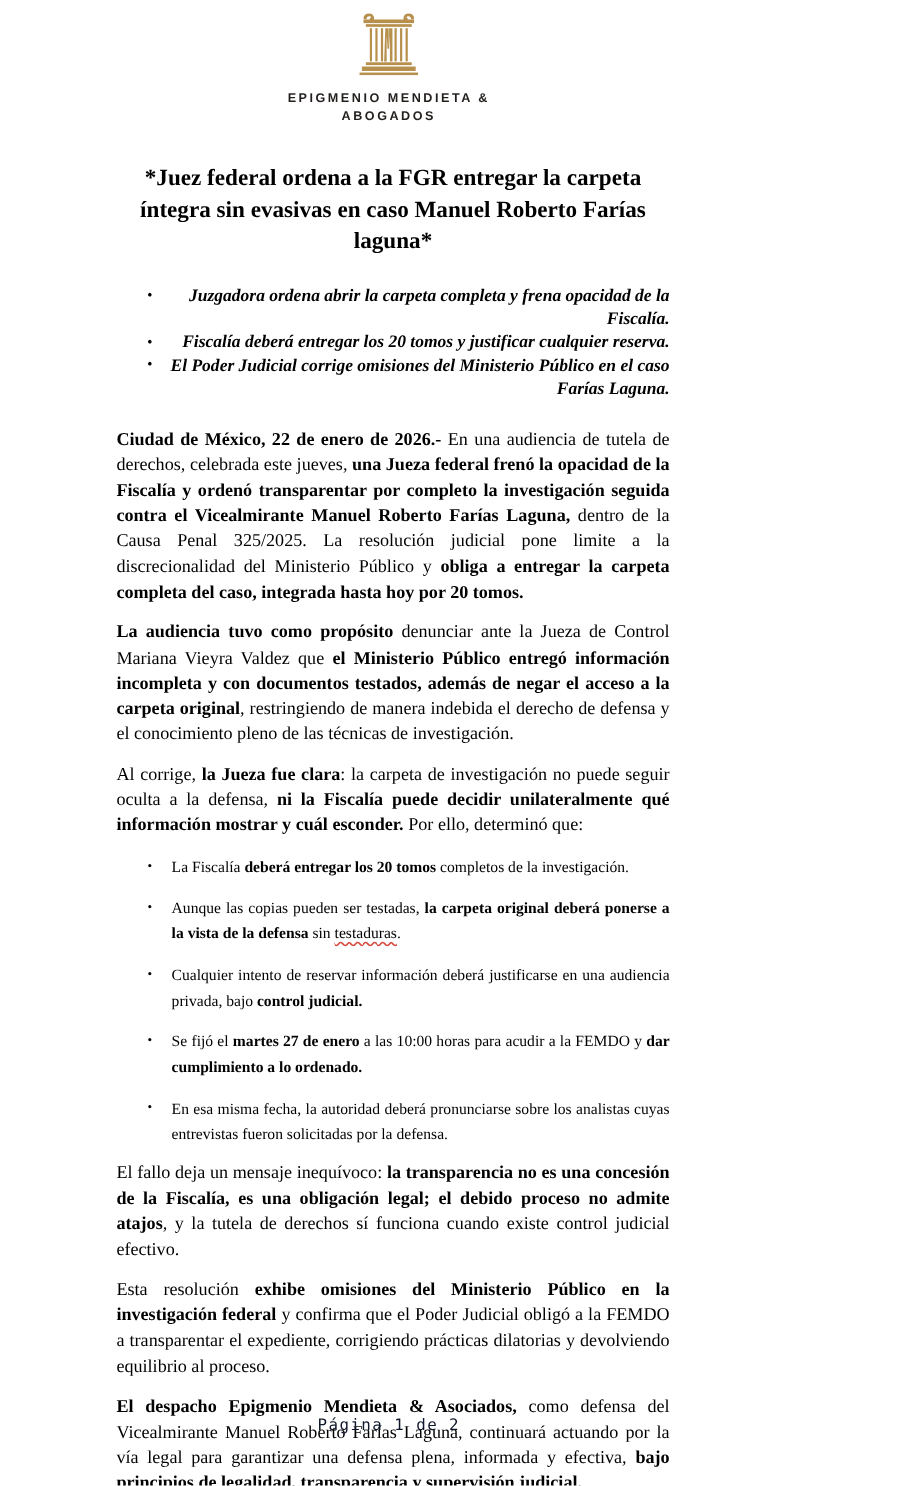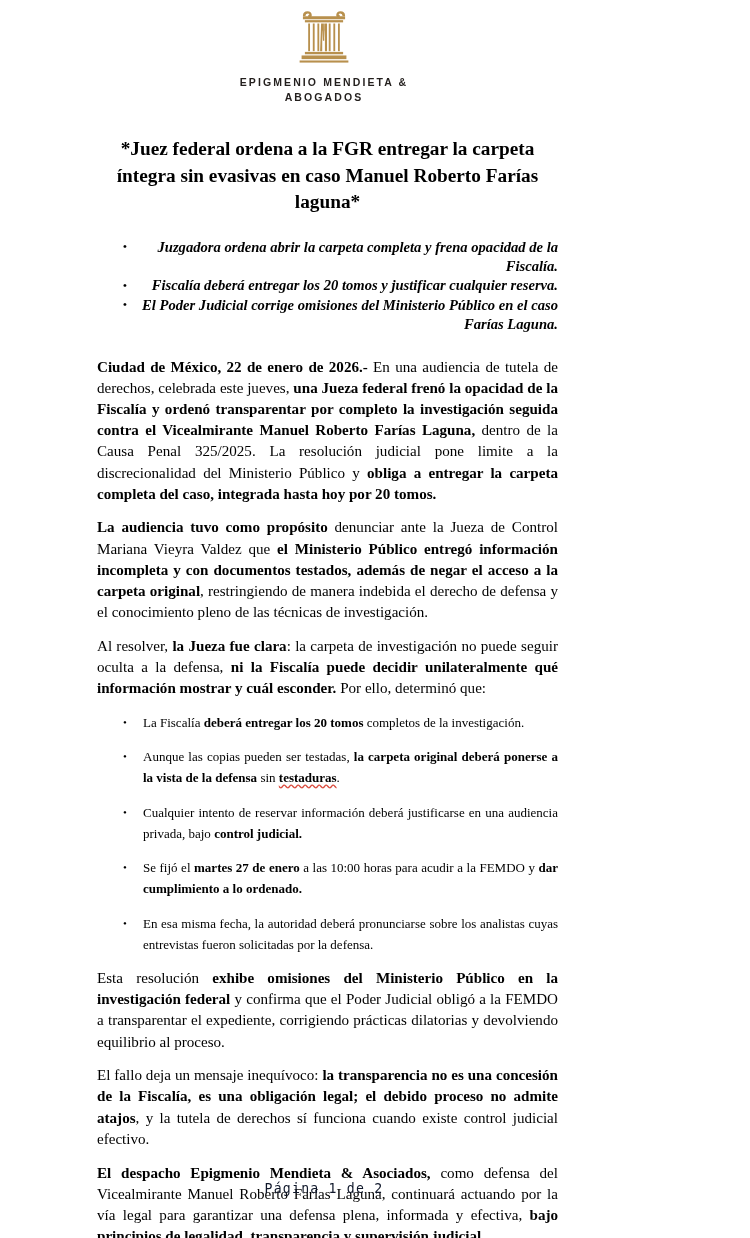--- a/index.html
+++ b/index.html
@@ -130,21 +130,20 @@
     left: 26px;
     top: 0;
     font-size: 11px;
   }
 
   
   .sp {
     text-decoration: underline wavy #d94a3d;
     text-decoration-skip-ink: none;
     text-underline-offset: 1px;
-    font-weight: bold;
   }
 
   
   .divider {
     margin-top: 22px;
     text-align: center;
     font-size: 17px;
     letter-spacing: 0.2px;
   }
   .contact {
@@ -207,37 +206,37 @@
     <ul class="lead-list">
       <li>Juzgadora ordena abrir la carpeta completa y frena opacidad de la Fiscalía.</li>
       <li>Fiscalía deberá entregar los 20 tomos y justificar cualquier reserva.</li>
       <li>El Poder Judicial corrige omisiones del Ministerio Público en el caso Farías Laguna.</li>
     </ul>
 
     <p class="para"><b>Ciudad de México, 22 de enero de 2026.-</b><span> En una audiencia de tutela de derechos, celebrada este jueves, </span><b>una Jueza federal frenó la opacidad de la Fiscalía y ordenó transparentar por completo la investigación seguida contra el Vicealmirante Manuel Roberto Farías Laguna,</b><span> dentro de la Causa Penal 325/2025. La resolución judicial pone limite a la discrecionalidad del Ministerio Público y </span><b>obliga a entregar la carpeta completa del caso, integrada hasta hoy por 20 tomos.</b></p>
 
     <p class="para"><b>La audiencia tuvo como propósito</b><span> denunciar ante la Jueza de Control Mariana Vieyra Valdez que </span><b>el Ministerio Público entregó información incompleta y con documentos testados, además de negar el acceso a la carpeta original</b><span>, restringiendo de manera indebida el derecho de defensa y el conocimiento pleno de las técnicas de investigación.</span></p>
 
-    <p class="para"><span>Al resolver, </span><b>la Jueza fue clara</b><span>: la carpeta de investigación no puede seguir oculta a la defensa, </span><b>ni la Fiscalía puede decidir unilateralmente qué información mostrar y cuál esconder.</b><span> Por ello, determinó que:</span></p>
+    <p class="para"><span>Al corrige, </span><b>la Jueza fue clara</b><span>: la carpeta de investigación no puede seguir oculta a la defensa, </span><b>ni la Fiscalía puede decidir unilateralmente qué información mostrar y cuál esconder.</b><span> Por ello, determinó que:</span></p>
 
     <ul class="det-list">
       <li><span>La Fiscalía </span><b>deberá entregar los 20 tomos</b><span> completos de la investigación.</span></li>
 
       <li><span>Aunque las copias pueden ser testadas, </span><b>la carpeta original deberá ponerse a la vista de la defensa</b><span> sin </span><span class="sp">testaduras</span><span>.</span></li>
 
       <li><span>Cualquier intento de reservar información deberá justificarse en una audiencia privada, bajo </span><b>control judicial.</b></li>
 
       <li><span>Se fijó el </span><b>martes 27 de enero</b><span> a las 10:00 horas para acudir a la FEMDO y </span><b>dar cumplimiento a lo ordenado.</b></li>
 
       <li><span>En esa misma fecha, la autoridad deberá pronunciarse sobre los analistas cuyas entrevistas fueron solicitadas por la defensa.</span></li>
     </ul>
 
+    <p class="para"><span>El fallo deja un mensaje inequívoco: </span><b>la transparencia no es una concesión de la Fiscalía, es una obligación legal; el debido proceso no admite atajos</b><span>, y la tutela de derechos sí funciona cuando existe control judicial efectivo.</span></p>
+
     <p class="para"><span>Esta resolución </span><b>exhibe omisiones del Ministerio Público en la investigación federal</b><span> y confirma que el Poder Judicial obligó a la FEMDO a transparentar el expediente, corrigiendo prácticas dilatorias y devolviendo equilibrio al proceso.</span></p>
-
-    <p class="para"><span>El fallo deja un mensaje inequívoco: </span><b>la transparencia no es una concesión de la Fiscalía, es una obligación legal; el debido proceso no admite atajos</b><span>, y la tutela de derechos sí funciona cuando existe control judicial efectivo.</span></p>
 
     <p class="para"><b>El despacho Epigmenio Mendieta &amp; Asociados,</b><span> como defensa del Vicealmirante Manuel Roberto Farías Laguna, continuará actuando por la vía legal para garantizar una defensa plena, informada y efectiva, </span><b>bajo principios de legalidad, transparencia y supervisión judicial.</b></p>
 
     <div class="divider"><span>--</span><span class="sp">oo0oo</span><span>--</span></div>
 
     <div class="contact">
       <div>Contacto de prensa:</div>
       <div><span class="sp">Mtro</span><span>. Gustavo Rodríguez G.</span></div>
     </div>
 

